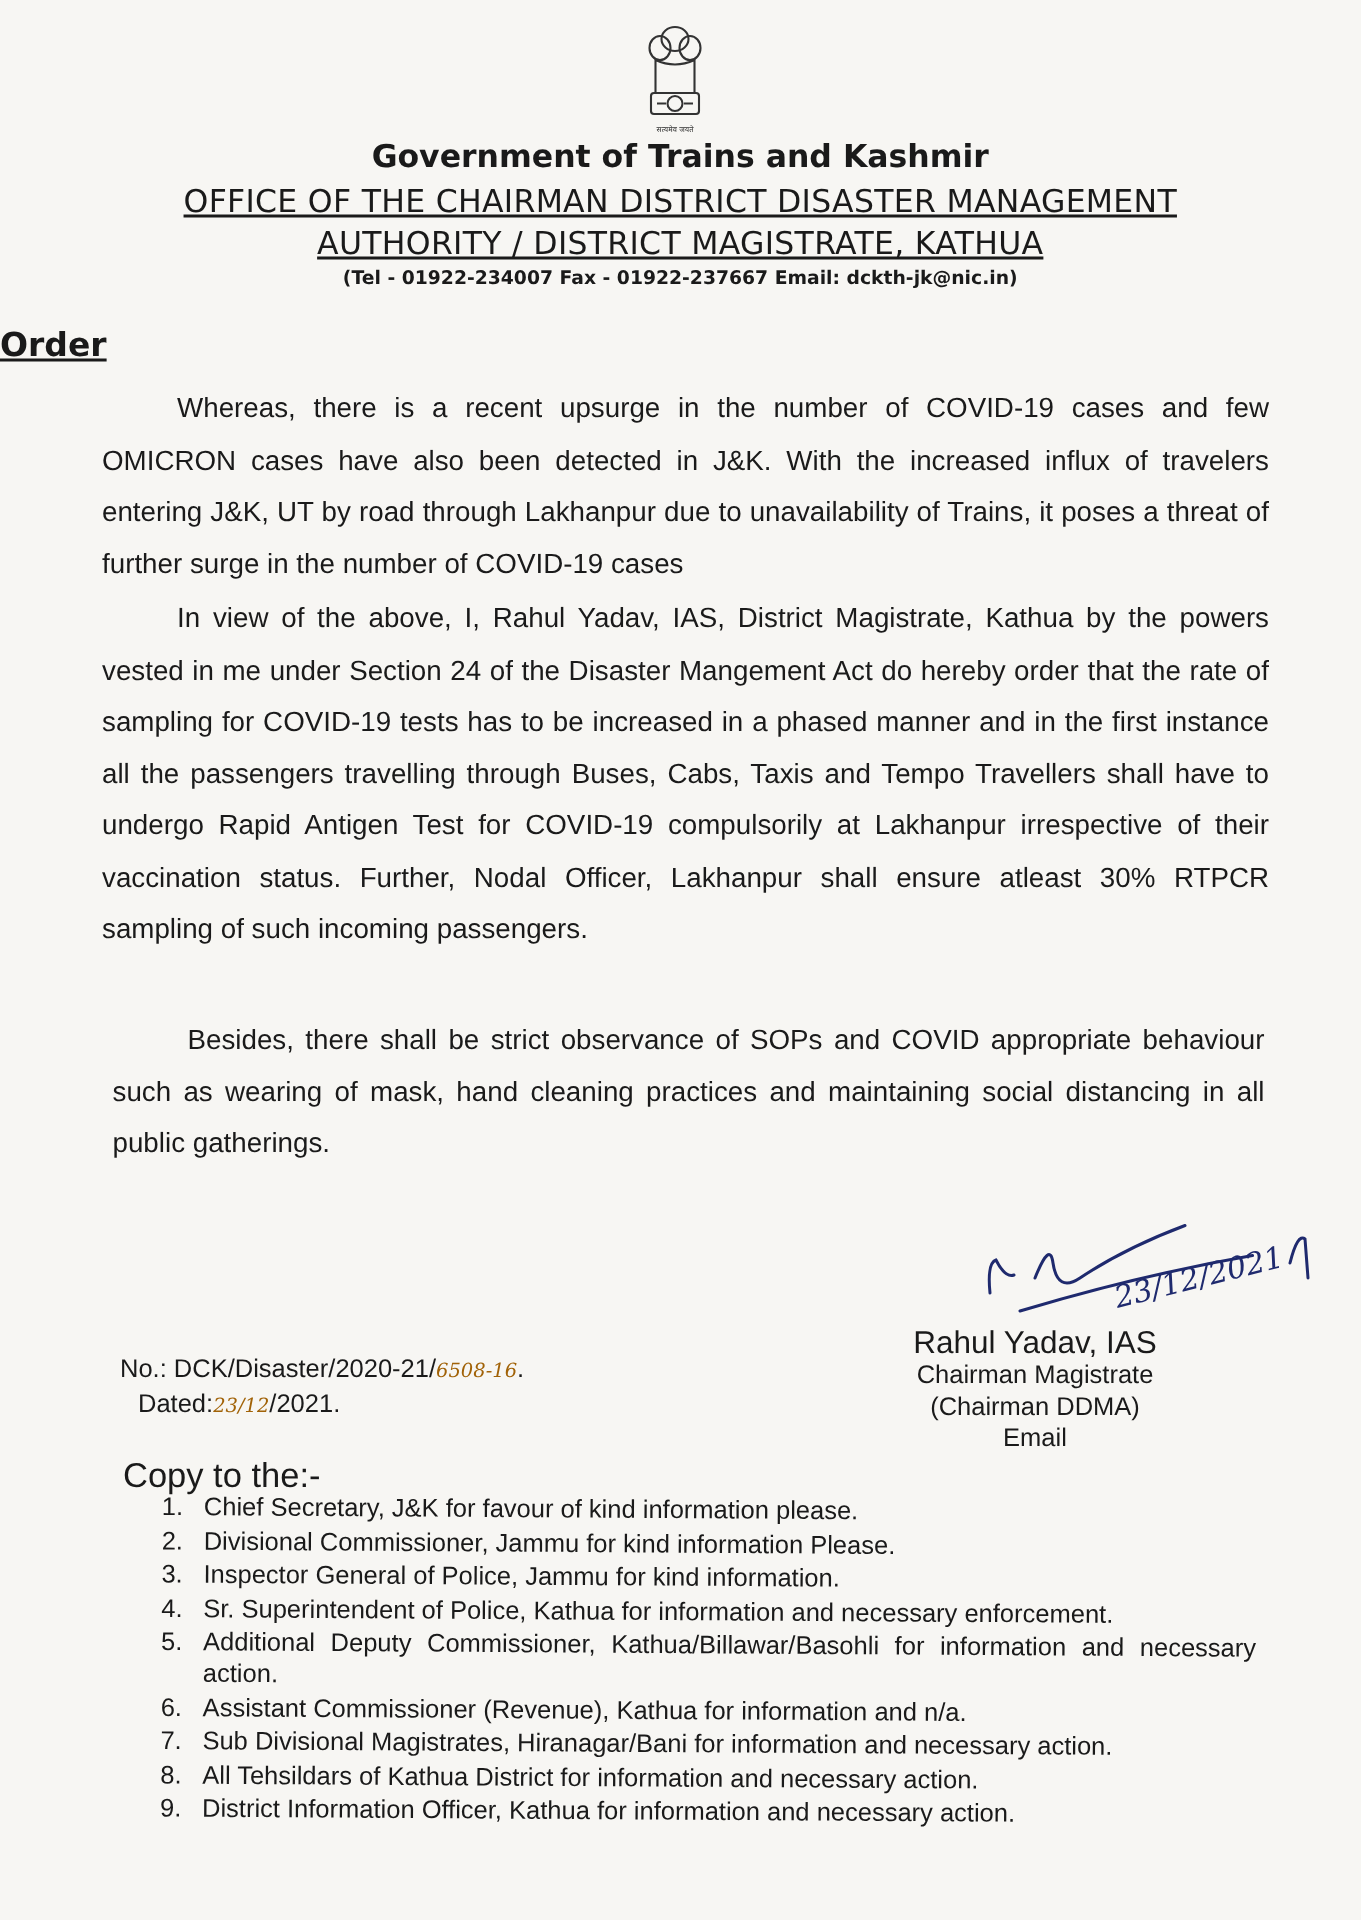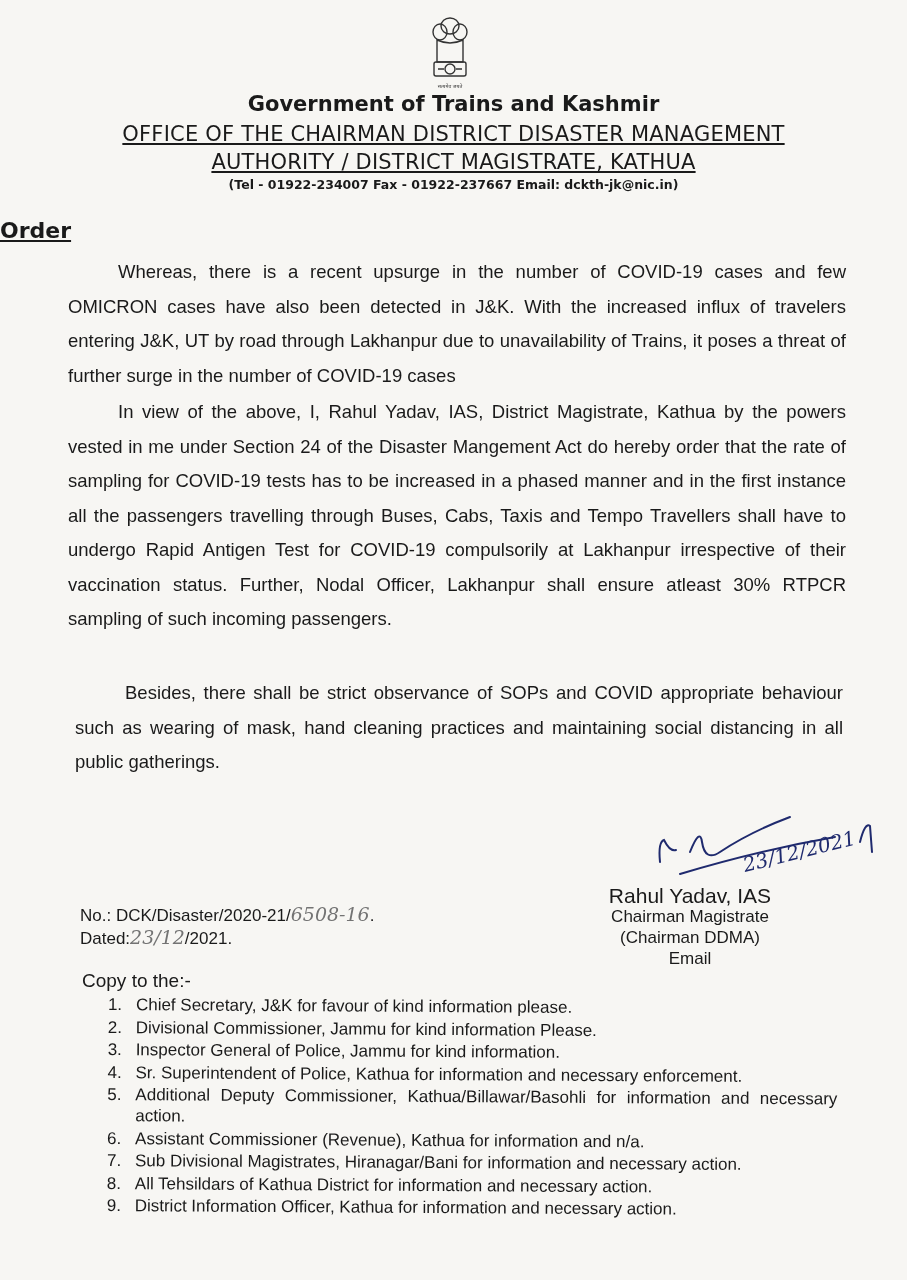--- a/index.html
+++ b/index.html
@@ -25,24 +25,24 @@
   .p2 { top: 395px; }
   .p3 { top: 676px; left: 75px; width: 768px; }
   .p4 { top: 778px; left: 75px; width: 768px; }
 
   .signature { position: absolute; left: 650px; top: 812px; width: 230px; height: 70px; }
   .signer { position: absolute; left: 585px; top: 885px; width: 210px; text-align: center; font-size: 17px; line-height: 21px; font-family: "Liberation Sans", sans-serif; }
   .signer .name { font-weight: normal; font-size: 21px; }
 
   .ref { position: absolute; left: 80px; font-size: 17px; font-family: "Liberation Sans", sans-serif; }
   .ref-no { top: 903px; }
-  .ref-date { top: 926px; }
-  .hand { font-family: "DejaVu Serif", serif; font-style: italic; color: #737373; font-size: 19px; }
+  .ref-date { top: 926px; margin-left: 12px; }
+  .hand { font-family: "DejaVu Serif", serif; font-style: italic; color: #a16207; font-size: 13px; }
 
-  .copy-to { position: absolute; left: 82px; top: 970px; font-size: 19px; font-family: "Liberation Sans", sans-serif; }
+  .copy-to { position: absolute; left: 82px; top: 970px; font-size: 23px; font-family: "Liberation Sans", sans-serif; }
   .copy-list { position: absolute; left: 108px; top: 994px; width: 730px; margin: 0; padding: 0; list-style: none; font-family: "Liberation Sans", sans-serif; font-size: 17px; line-height: 21px; transform: rotate(0.35deg); transform-origin: left top; }
   .copy-list li { display: flex; margin-bottom: 1.5px; }
   .copy-list .num { width: 28px; flex: none; }
   .copy-list .txt { flex: 1; text-align: justify; }
 </style>
 </head>
 <body>
 
 <div class="page">
 

